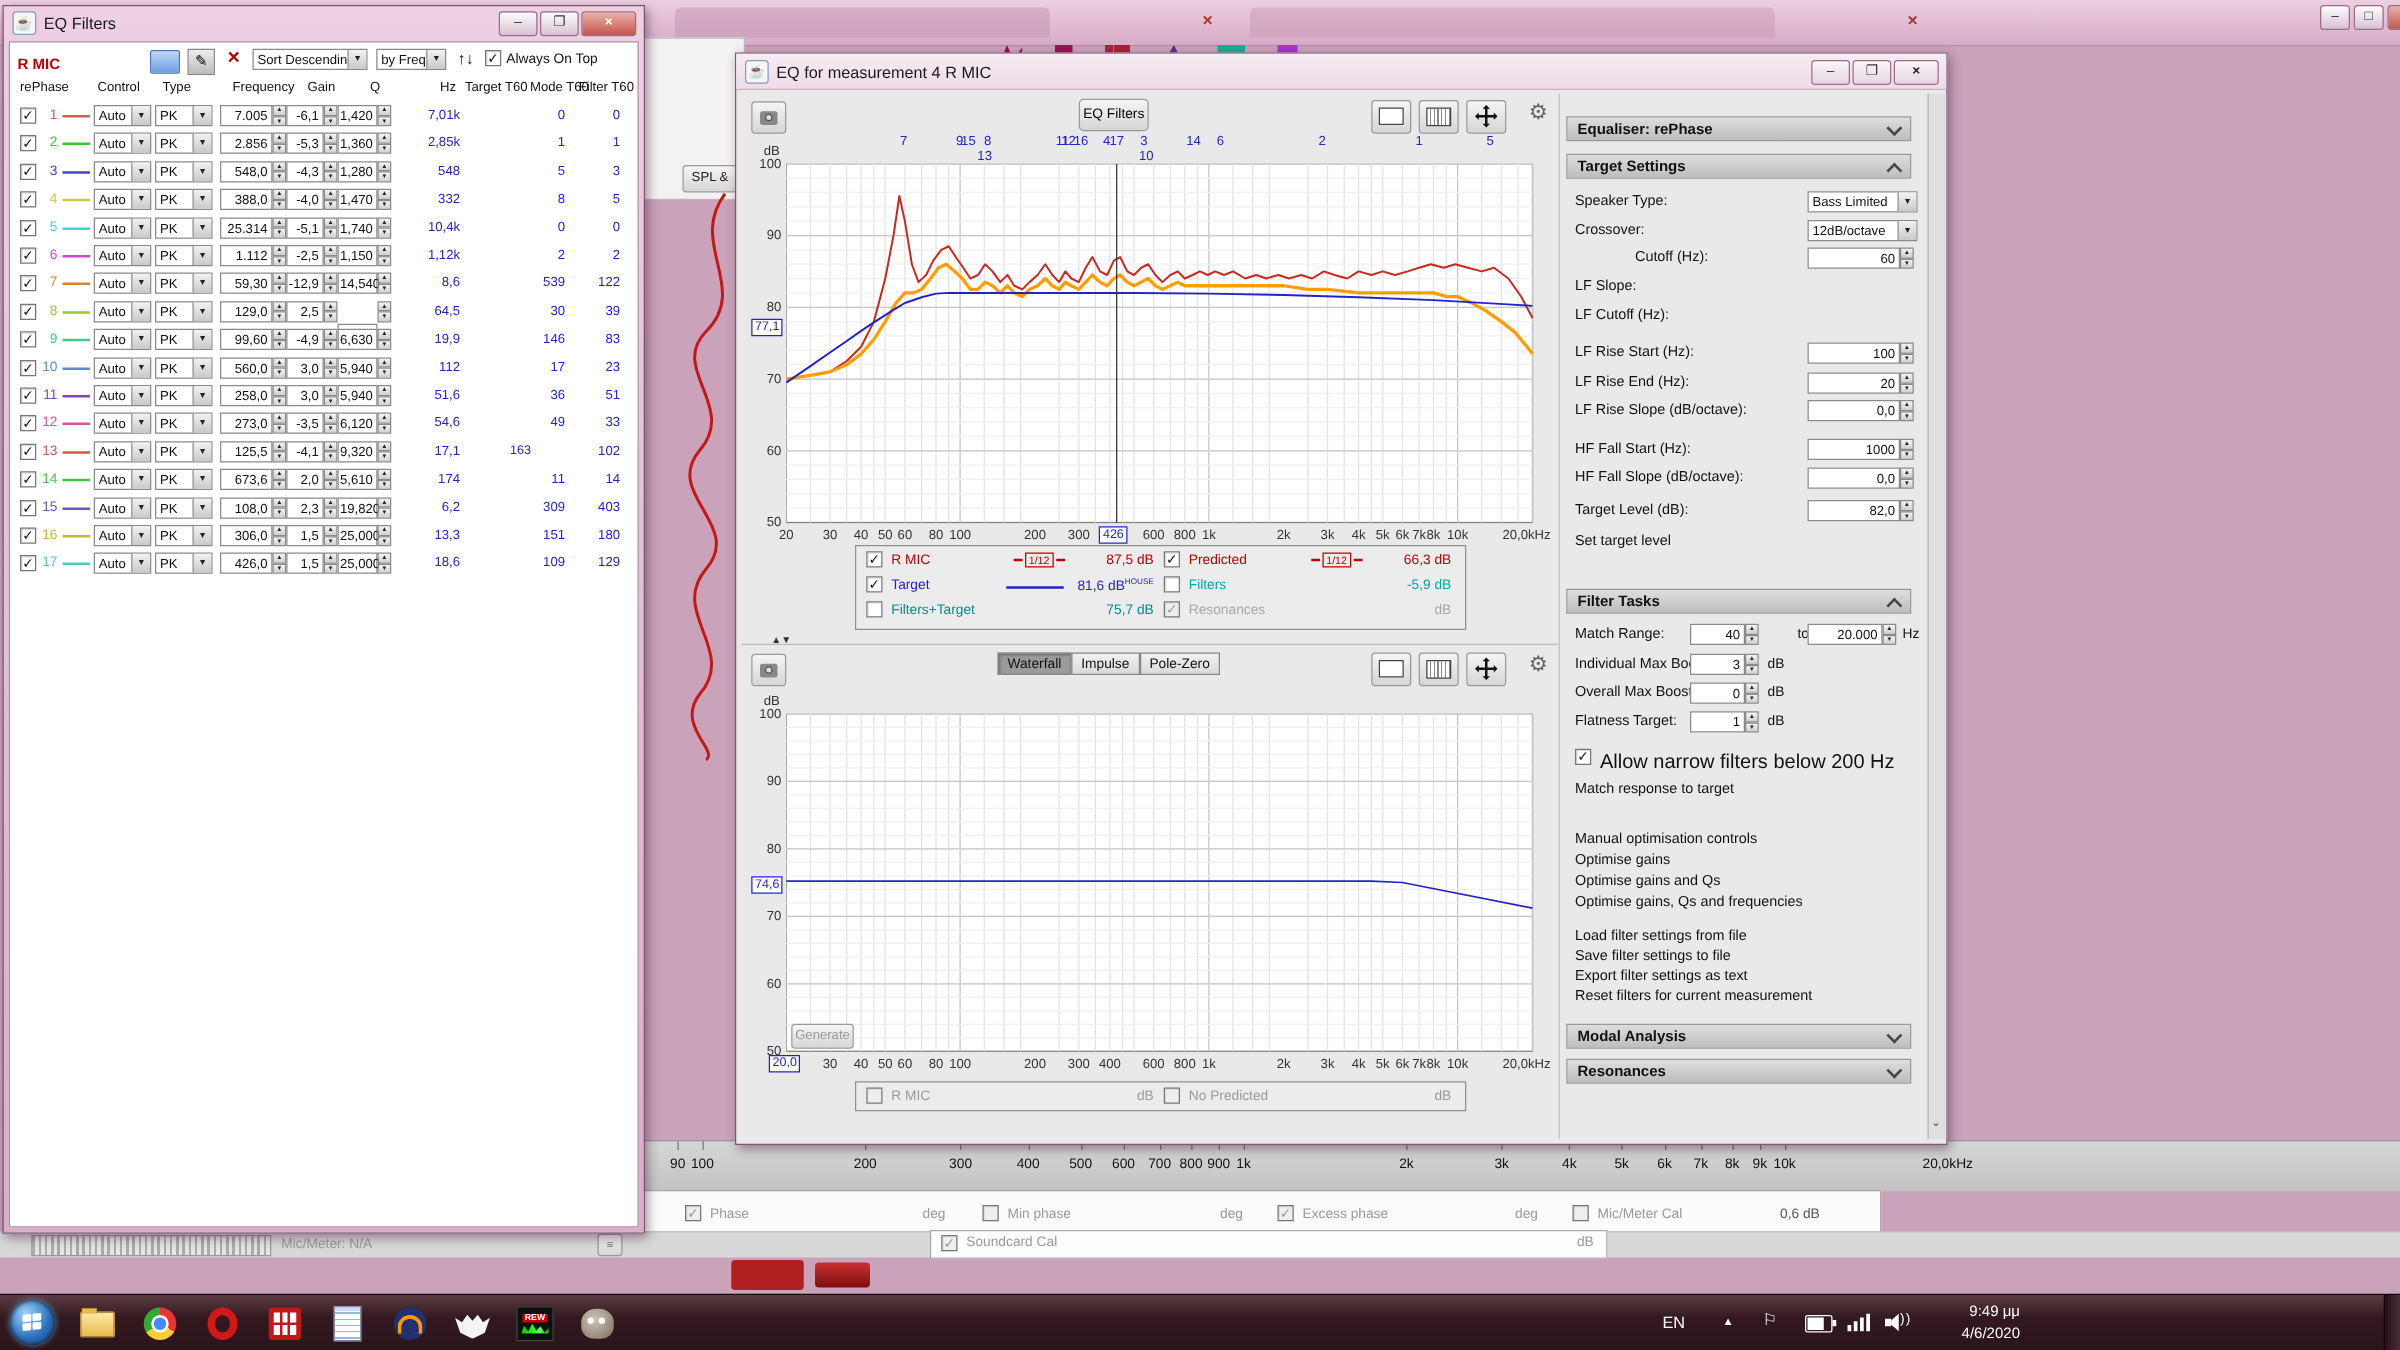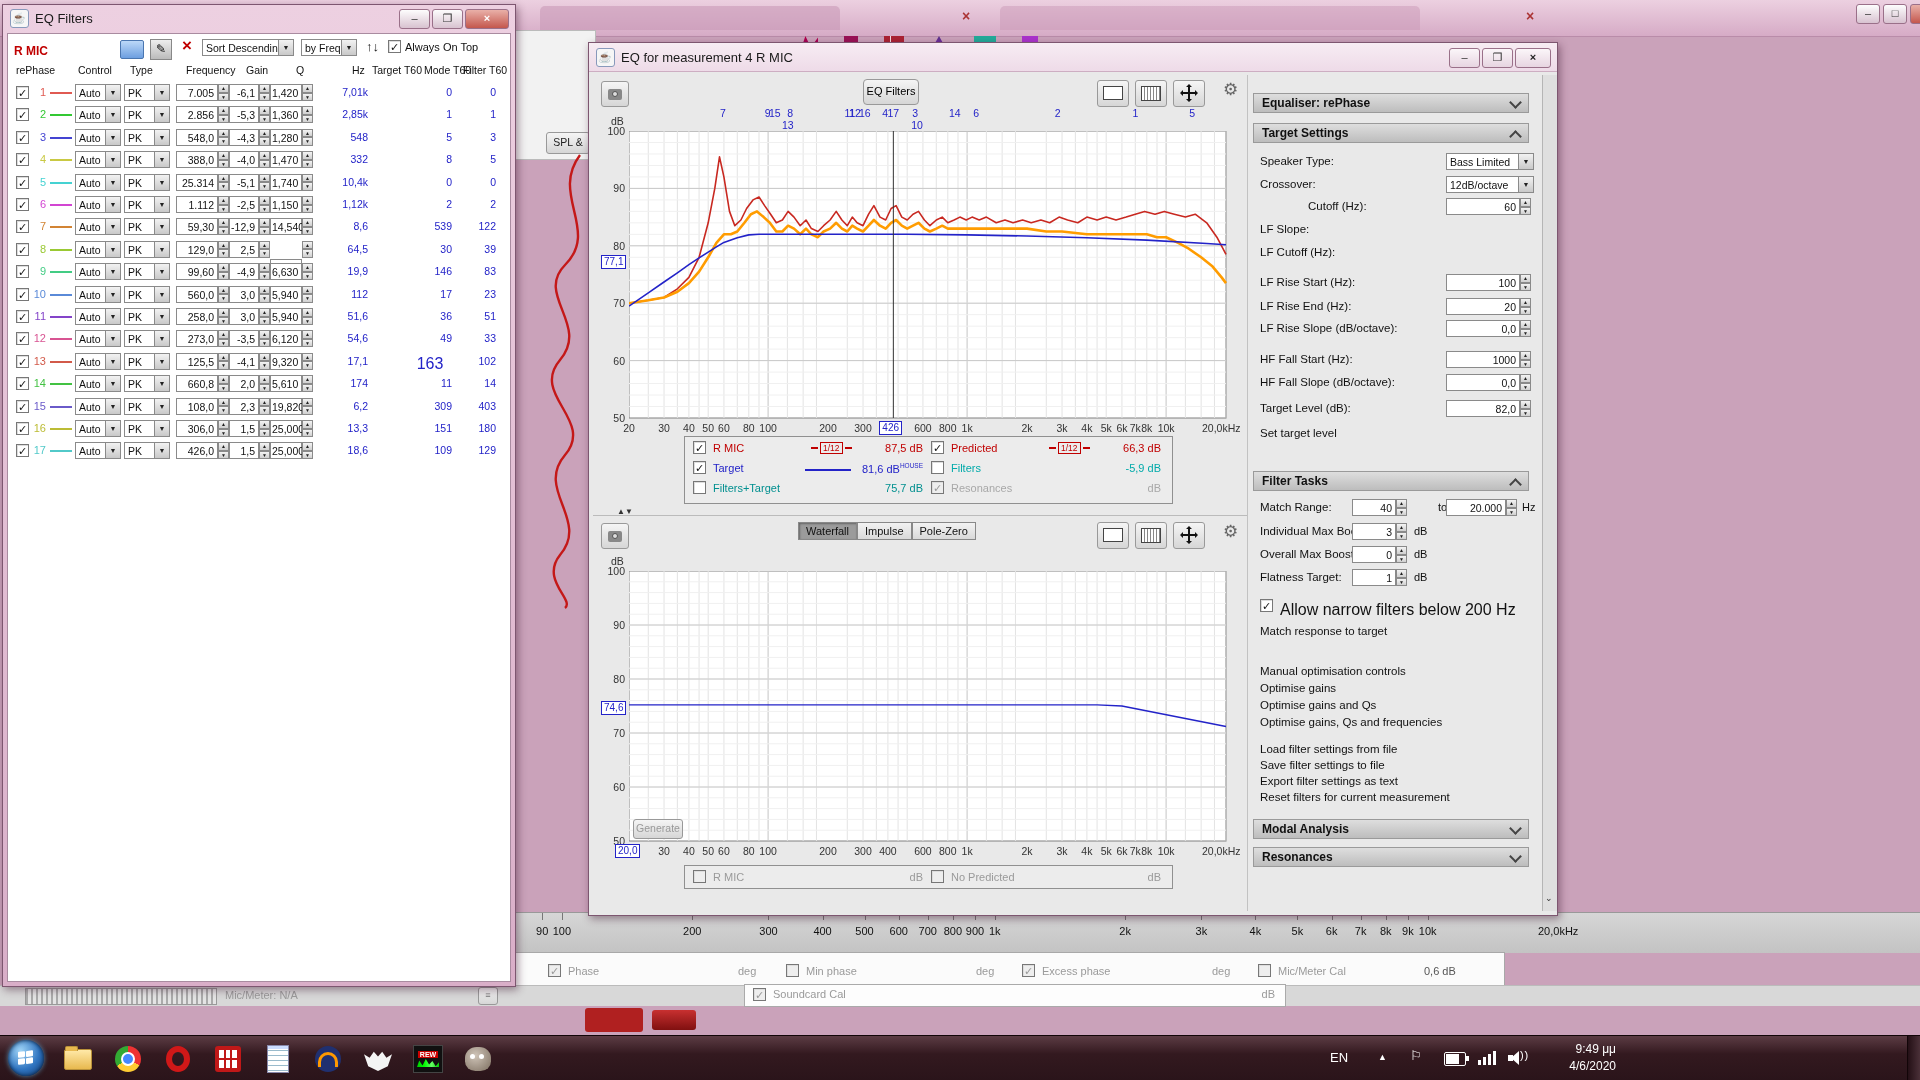--- a/index.html
+++ b/index.html
@@ -1113,36 +1113,36 @@
             <div class="spin abs" style="left: 251px; top: 2px;">
               <b>▲</b>
               <b>▼</b>
             </div>
             <div class="mfield abs" style="left: 262px; top: 2px; width: 32px;">9,320</div>
             <div class="spin abs" style="left: 294px; top: 2px;">
               <b>▲</b>
               <b>▼</b>
             </div>
             <div class="abs txt blue" style="left: 310px; top: 4px; width: 50px; text-align: right; font-size: 10.5px;">17,1</div>
-            <div class="abs txt blue" style="left: 400px; top: 4px; width: 44px; text-align: center; font-size: 16px;">163</div>
+            <div class="abs txt blue" style="left: 400px; top: 4px; width: 44px; text-align: left; font-size: 10px;">163</div>
             <div class="abs txt blue" style="left: 446px; top: 4px; width: 42px; text-align: right; font-size: 10.5px;">102</div>
           </div>
           <div class="abs" style="left: 0px; top: 291.2px; height: 22px; right: 0px;">
             <div class="cb abs" style="left: 8px; top: 4px;">✓</div>
             <div class="abs txt" style="left: 24px; top: 4px; width: 14px; text-align: right; color: rgb(67, 194, 67);">14</div>
             <div class="abs" style="left: 42px; top: 10px; width: 22px; height: 2px; background: rgb(67, 194, 67);"></div>
             <div class="dd abs" style="left: 67px; top: 2px; width: 46px;">
               <div class="val">Auto</div>
               <div class="arr">▼</div>
             </div>
             <div class="dd abs" style="left: 116px; top: 2px; width: 46px;">
               <div class="val">PK</div>
               <div class="arr">▼</div>
             </div>
-            <div class="mfield abs" style="left: 168px; top: 2px; width: 42px;">660,8</div>
+            <div class="mfield abs" style="left: 168px; top: 2px; width: 42px;">673,6</div>
             <div class="spin abs" style="left: 210px; top: 2px;">
               <b>▲</b>
               <b>▼</b>
             </div>
             <div class="mfield abs" style="left: 221px; top: 2px; width: 30px;">2,0</div>
             <div class="spin abs" style="left: 251px; top: 2px;">
               <b>▲</b>
               <b>▼</b>
             </div>
             <div class="mfield abs" style="left: 262px; top: 2px; width: 32px;">5,610</div>

